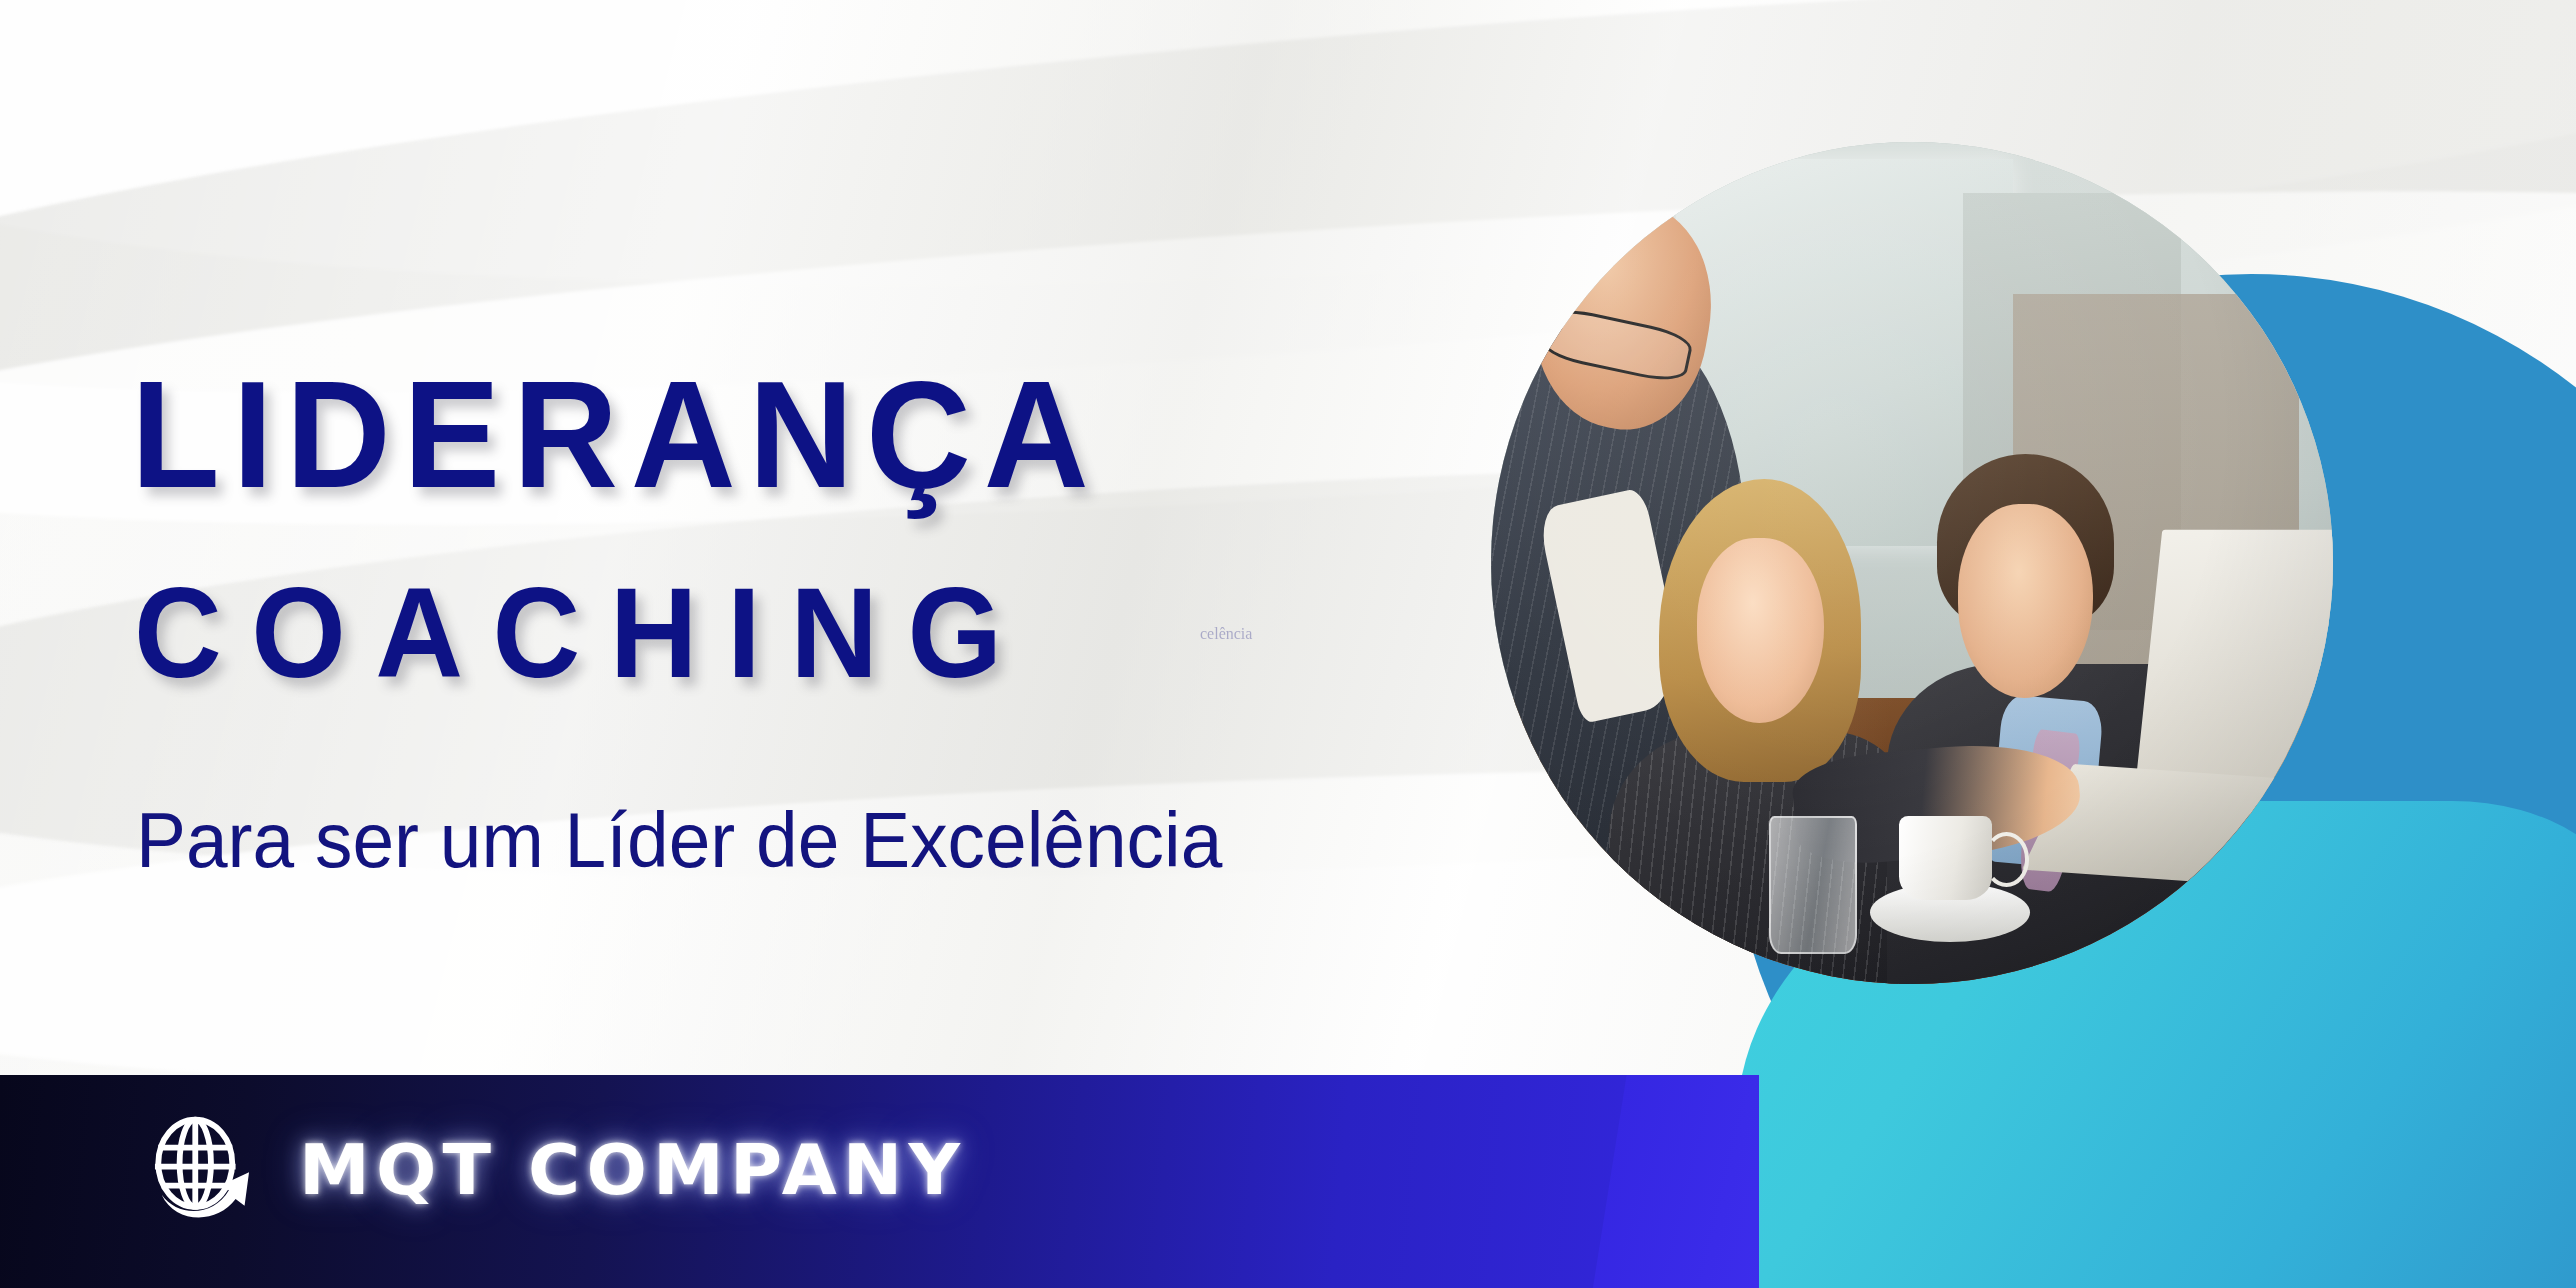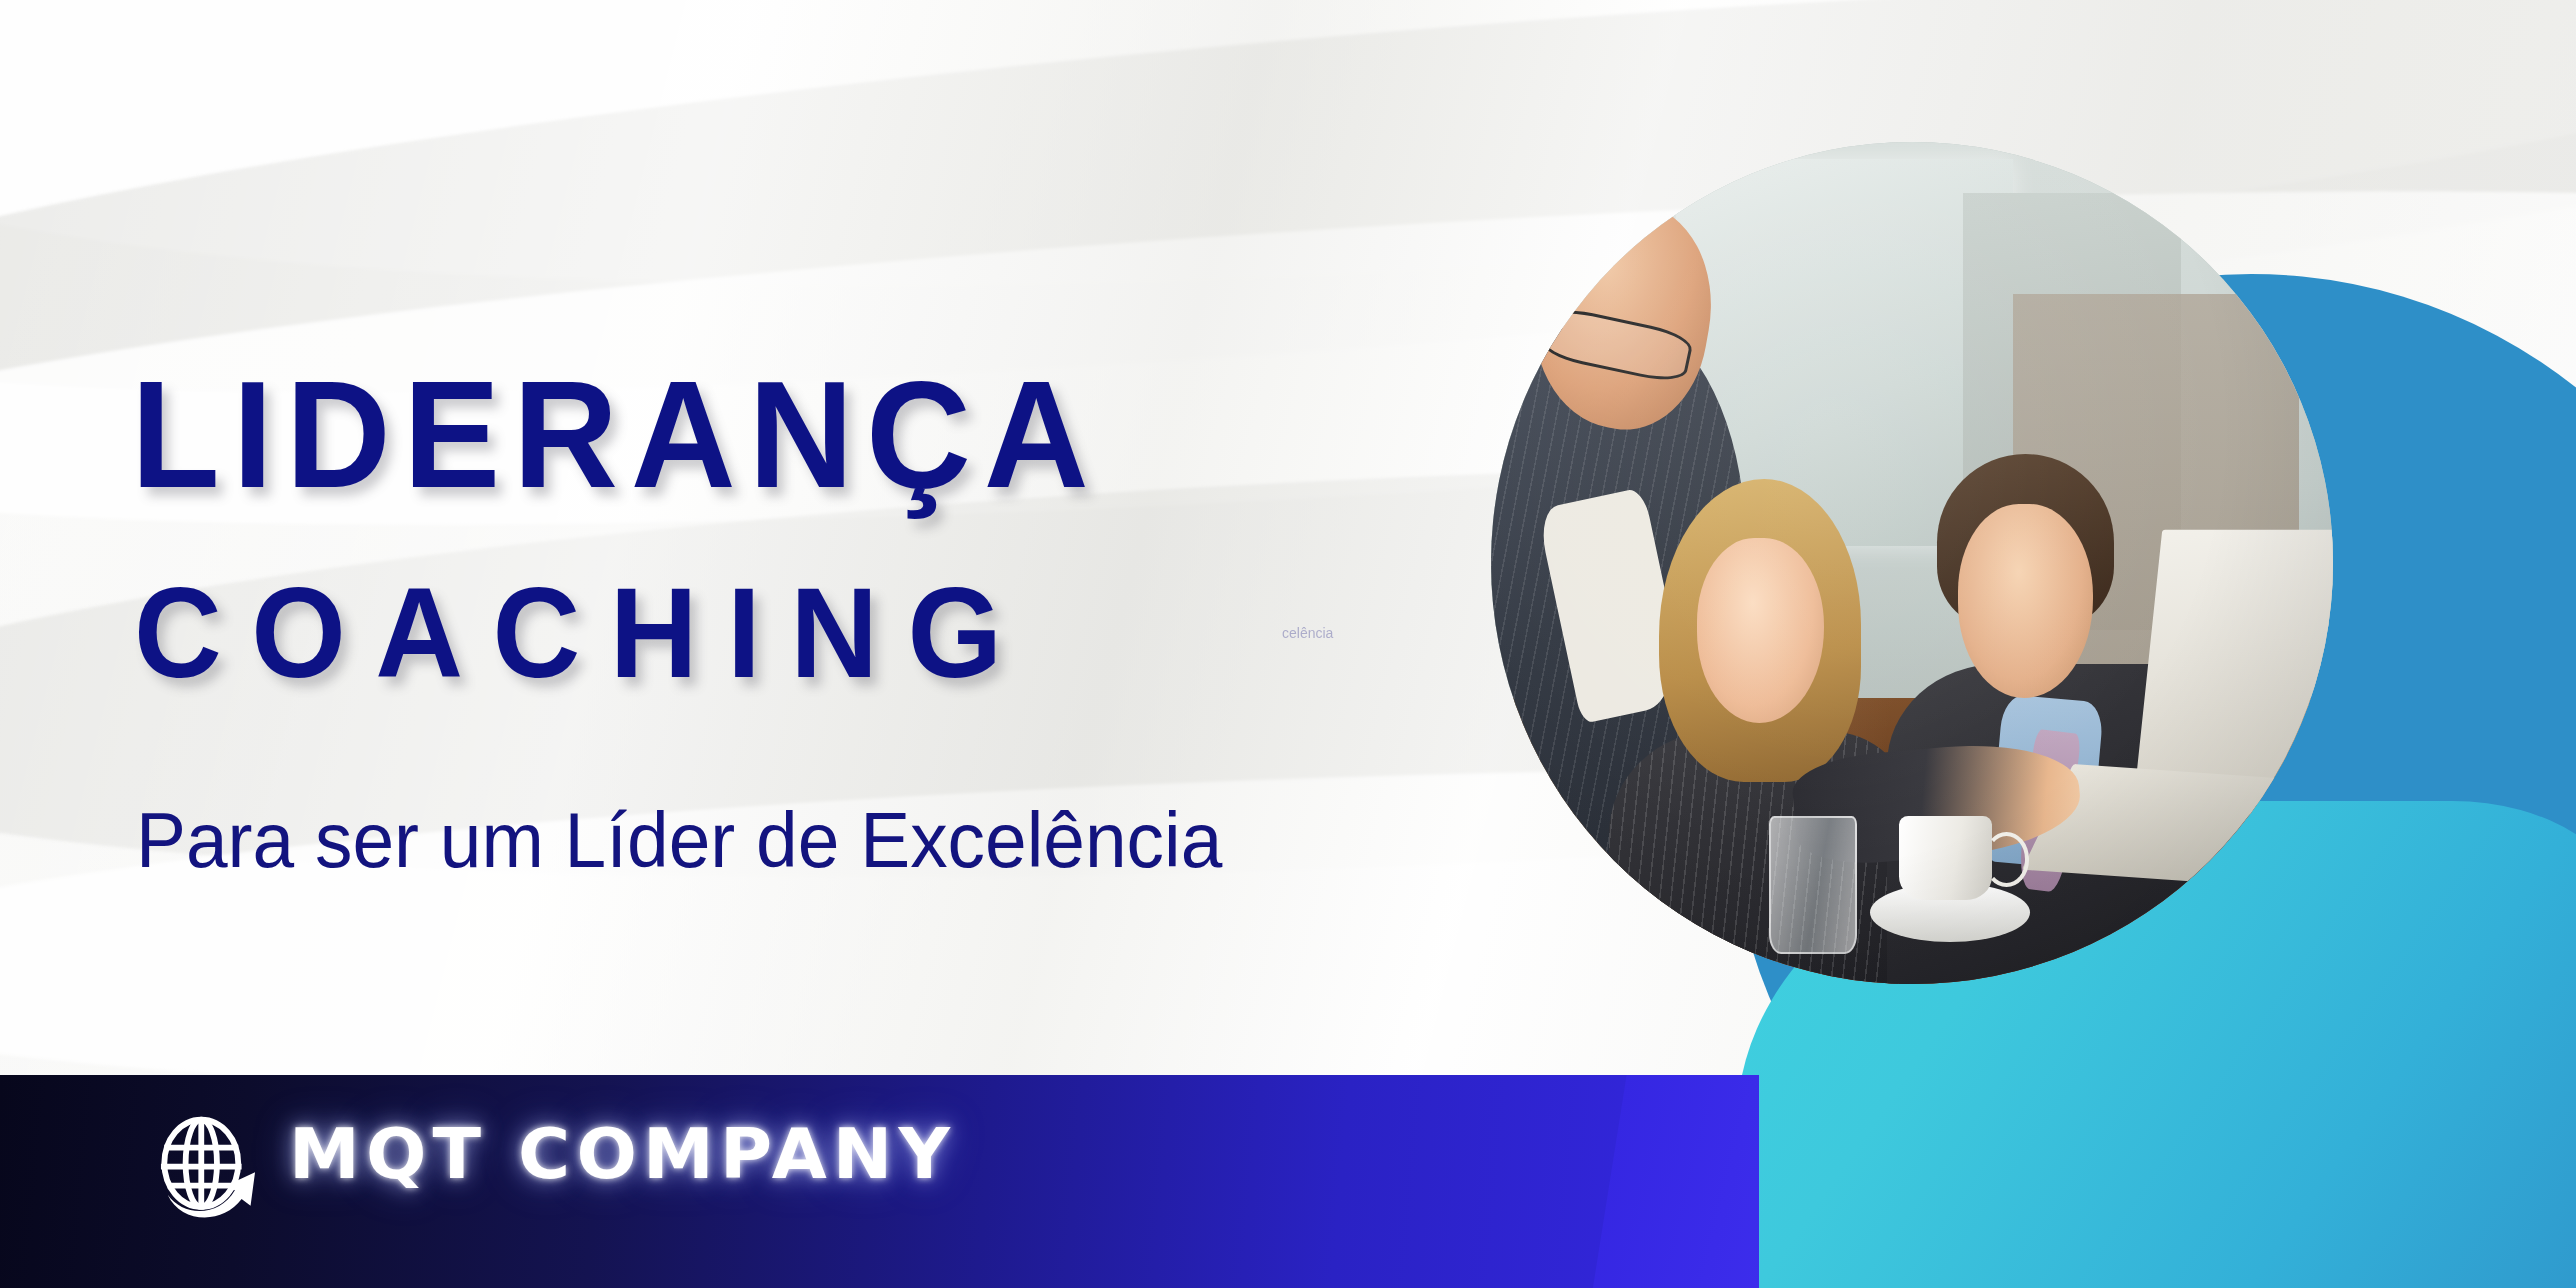--- a/index.html
+++ b/index.html
@@ -374,25 +374,25 @@
     font-weight: 400;
     color: #13147f;
     letter-spacing: 0px;
     font-family: "Liberation Sans Narrow", "Liberation Sans", sans-serif;
     transform: scaleX(0.96);
     transform-origin: left center;
     white-space: nowrap;
   }
   .ghost-sub {
     position: absolute;
-    left: 1282px;
+    left: 1200px;
     top: 625px;
-    font-size: 14px;
+    font-size: 16px;
     color: rgba(19,20,127,0.30);
-    font-family: Liberation Sans, sans-serif;
+    font-family: Liberation Serif, serif;
     white-space: nowrap;
     z-index: 1;
   }
 
   
   .footer {
     position: absolute;
     left: 0;
     top: 1075px;
     width: 1759px;
@@ -409,25 +409,25 @@
   .footer-skew {
     position: absolute;
     right: -89px; top: -15px;
     width: 239px; height: 253px;
     background: linear-gradient(95deg, #3527e2 0%, #3f2ff0 100%);
     transform: skewX(-9deg);
   }
 
   .logo-wrap {
     position: absolute;
-    left: 152px;
+    left: 146px;
     top: 1114px;
     display: flex;
-    align-items: flex-start;
-    gap: 25px;
+    align-items: center;
+    gap: 41px;
   }
   .globe-icon { width: 112px; height: 112px; display: block; }
   .brand-text {
     color: #ffffff;
     font-size: 69px;
     font-weight: 700;
     letter-spacing: 6px;
     font-family: "DejaVu Sans", sans-serif;
     transform: scaleX(1.03);
     transform-origin: left center;

